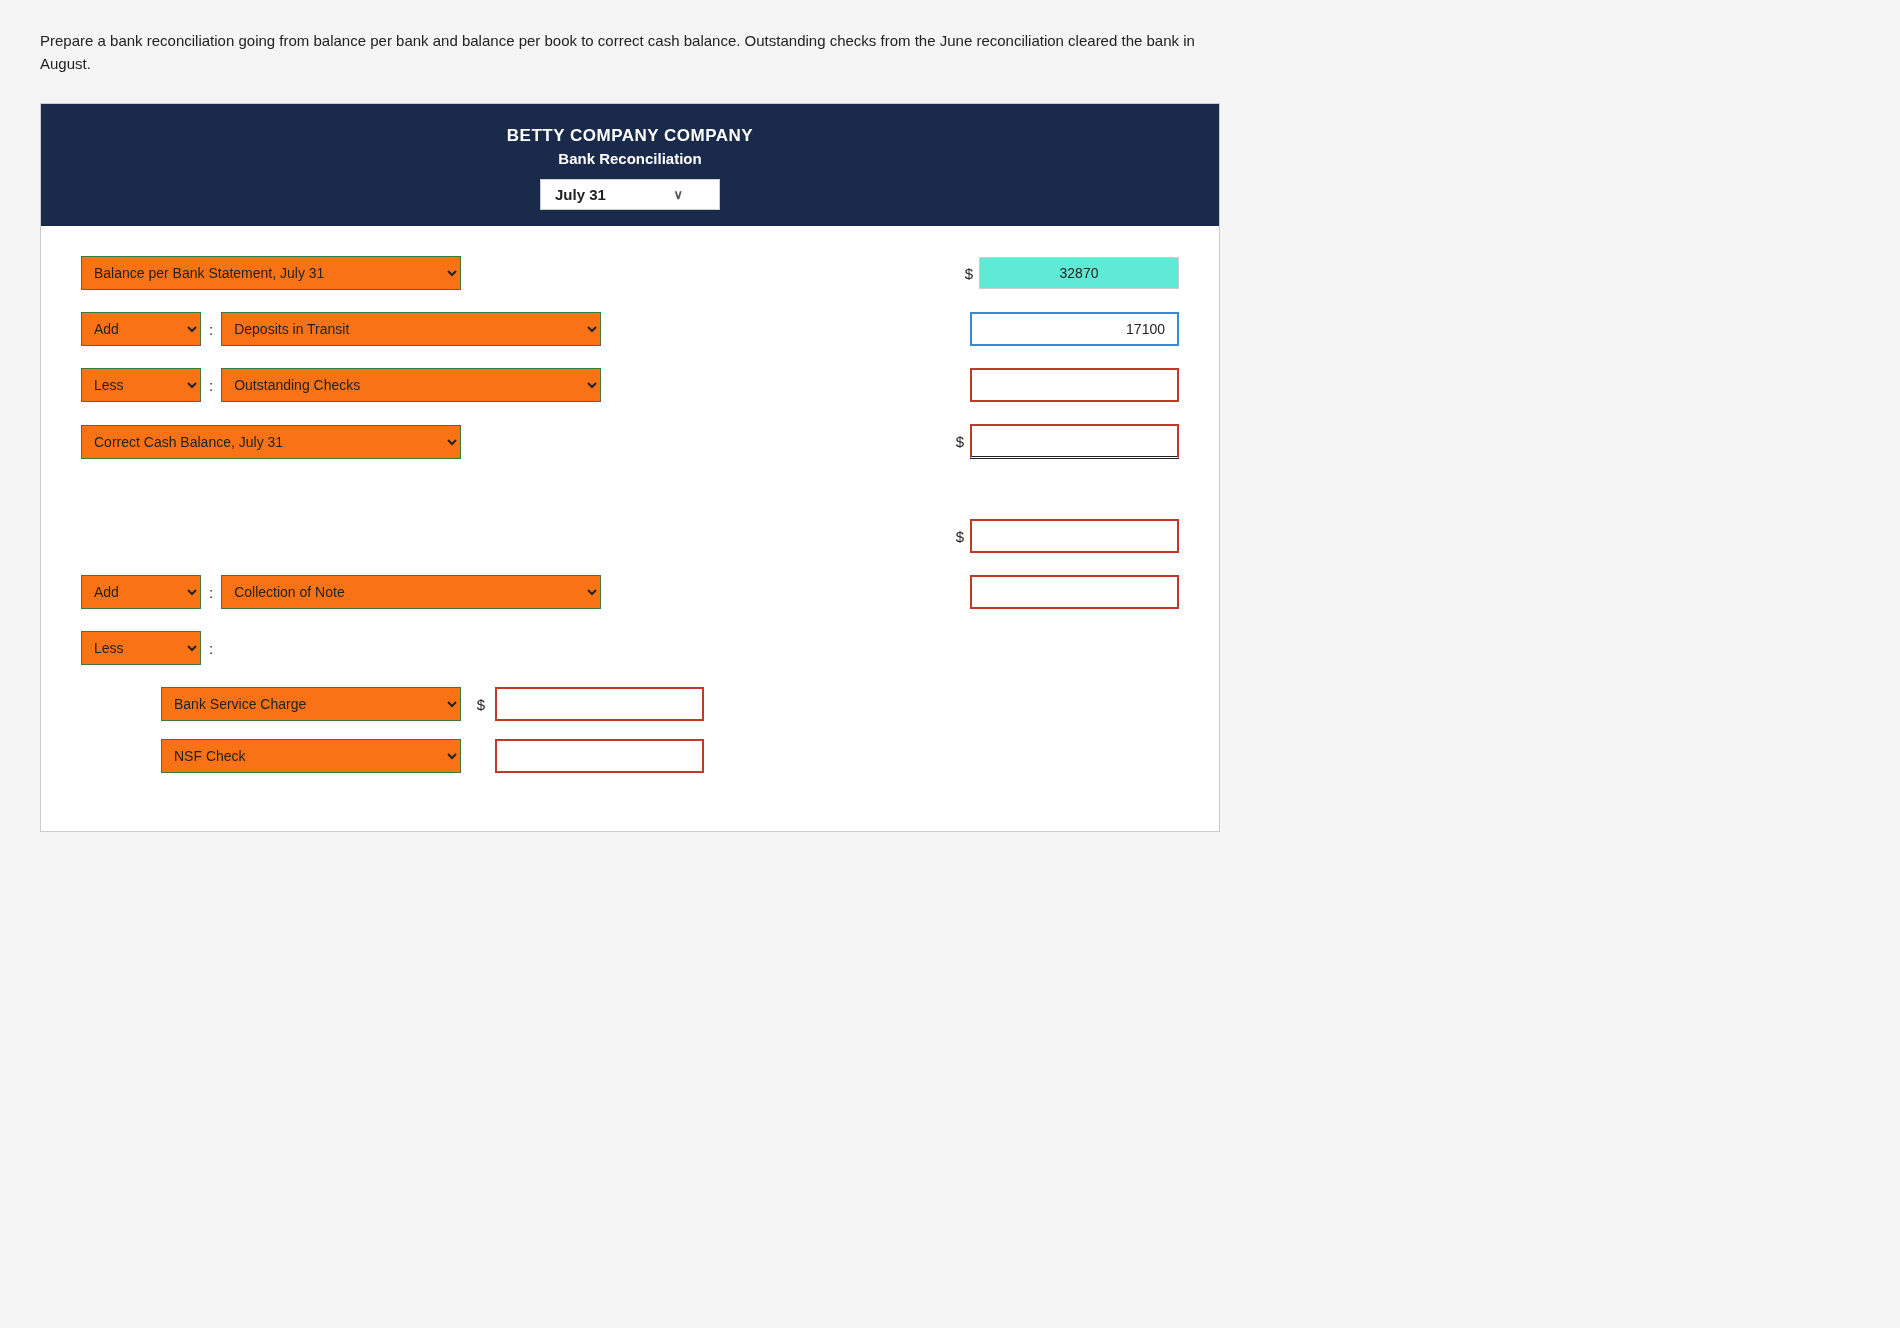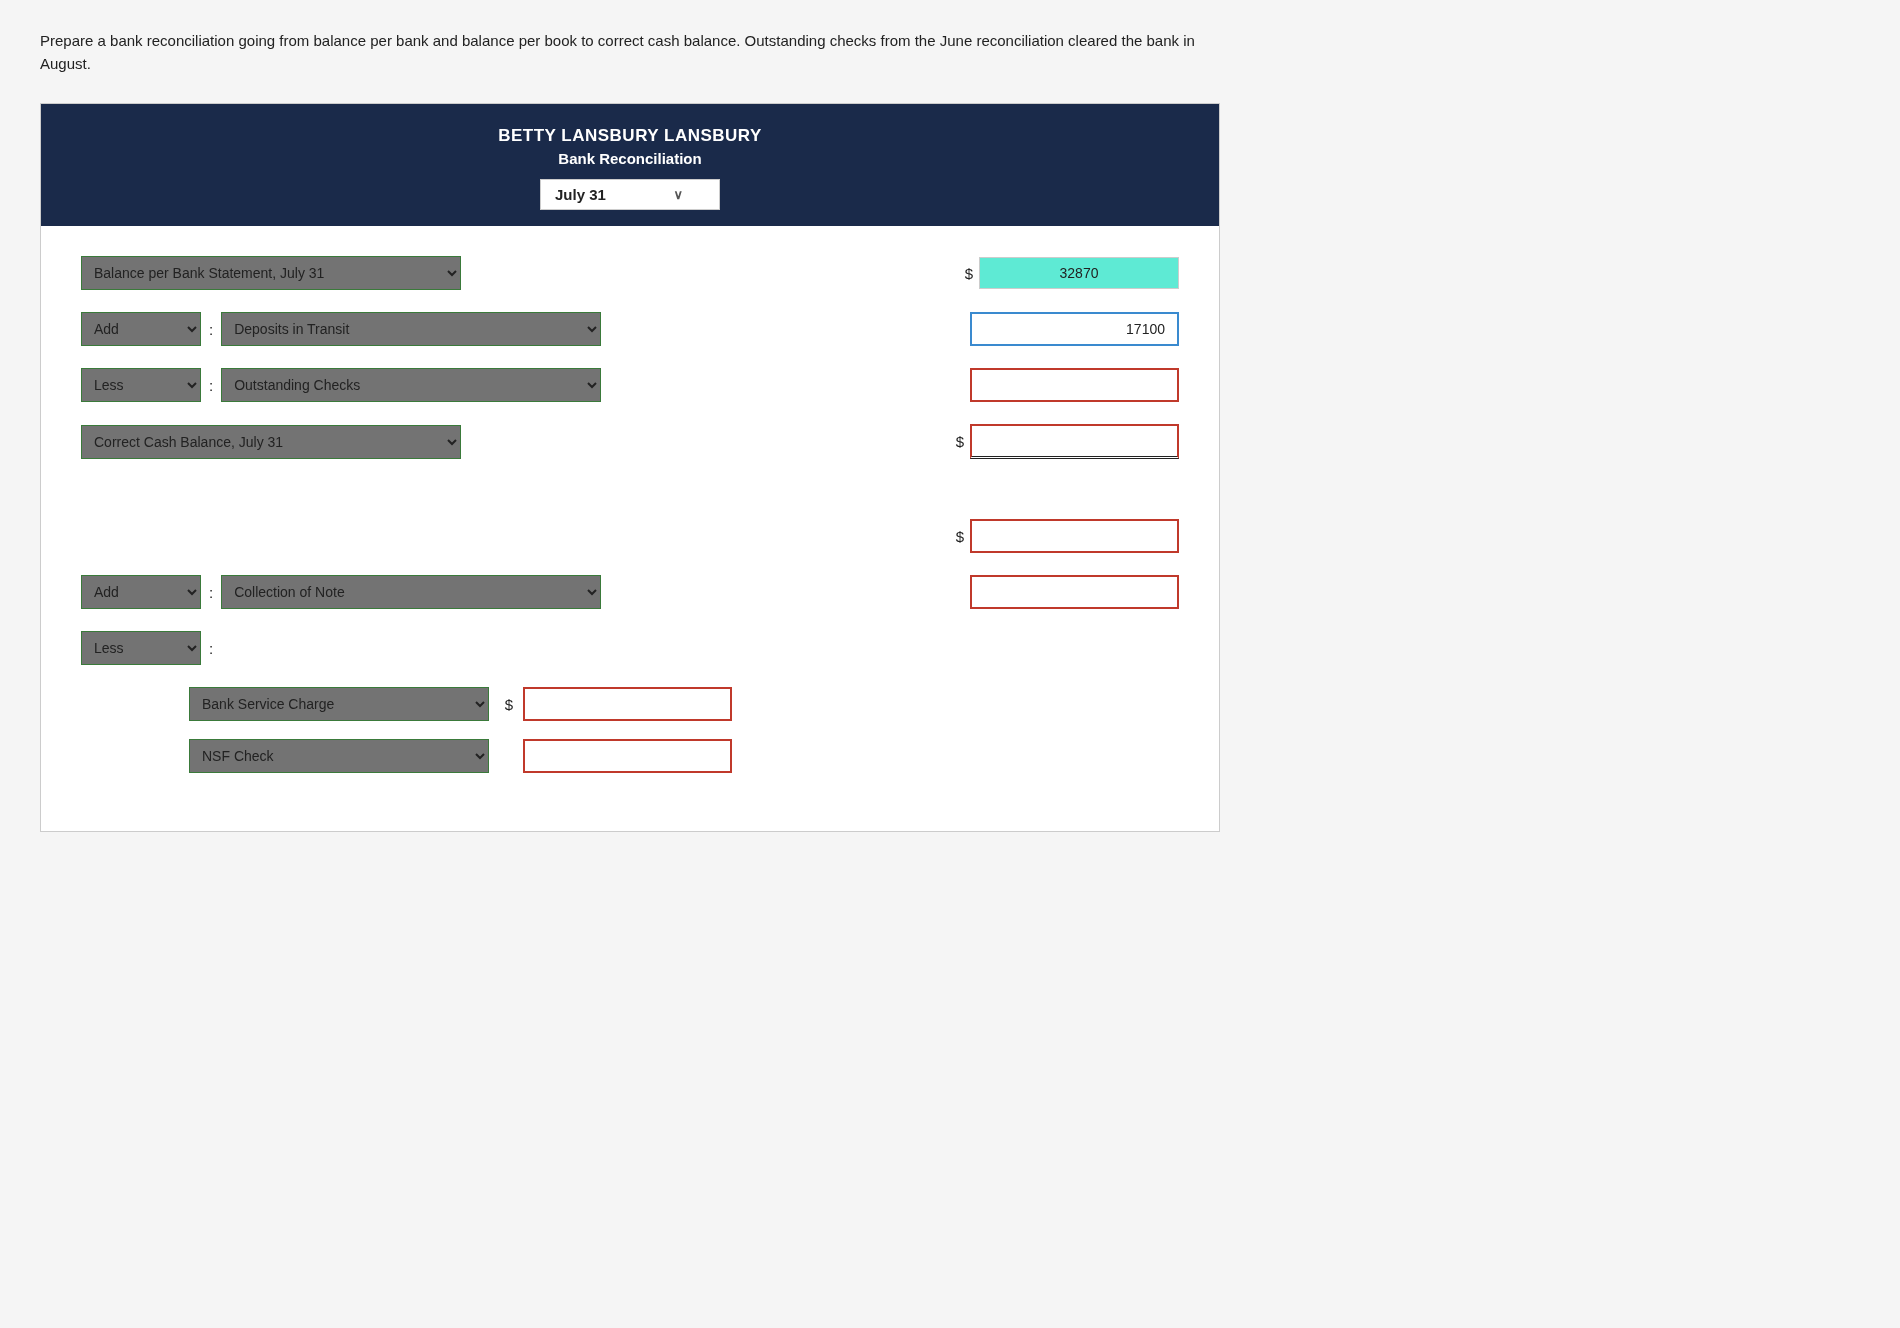--- a/index.html
+++ b/index.html
@@ -94,21 +94,21 @@
     }
     .right-col {
       display: flex;
       align-items: center;
       margin-left: auto;
     }
     .section-gap {
       margin-bottom: 40px;
     }
     .indent {
-      margin-left: 108px;
+      margin-left: 80px;
     }
     select {
       border: 1px solid #3a7a3a;
       background: #fff;
       padding: 7px 8px;
       font-size: 14px;
       cursor: pointer;
       color: #222;
       appearance: auto;
     }
@@ -120,21 +120,21 @@
       min-width: 200px;
       text-align: right;
       color: #222;
       outline: none;
     }
     input[type="text"].blue {
       border: 2px solid #3a8acf;
     }
     .select-green {
       border: 1px solid #3a7a3a;
-      background: #737373;
+      background: #f97316;
       padding: 7px 8px;
       font-size: 14px;
       cursor: pointer;
       color: #222;
       appearance: auto;
       min-width: 120px;
     }
     .select-green-wide {
       min-width: 300px;
     }
@@ -143,21 +143,21 @@
     }
   </style>
 </head>
 <body>
 
 <p class="intro-text">Prepare a bank reconciliation going from balance per bank and balance per book to correct cash balance. Outstanding checks from the June reconciliation cleared the bank in August.</p>
 
 <div class="reconciliation-container">
 
   <div class="header-section">
-    <div class="header-title">BETTY LANSBURY LANSBURY</div>
+    <div class="header-title">BETTY COMPANY COMPANY</div>
     <div class="header-subtitle">Bank Reconciliation</div>
     <div style="display:inline-block;">
       <div class="date-dropdown">
         <span>July 31</span>
         <span class="chevron">∨</span>
       </div>
     </div>
   </div>
 
   <div class="body-section">

